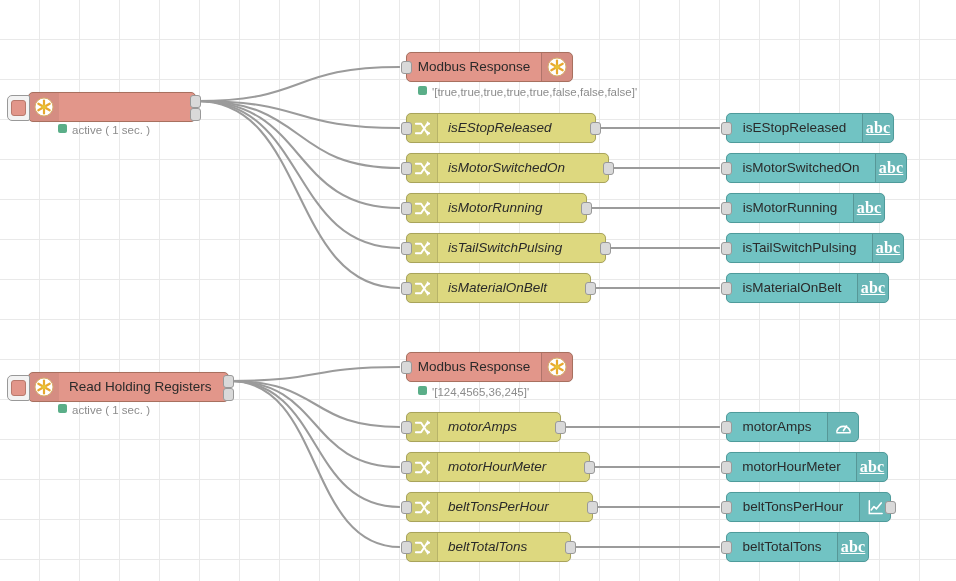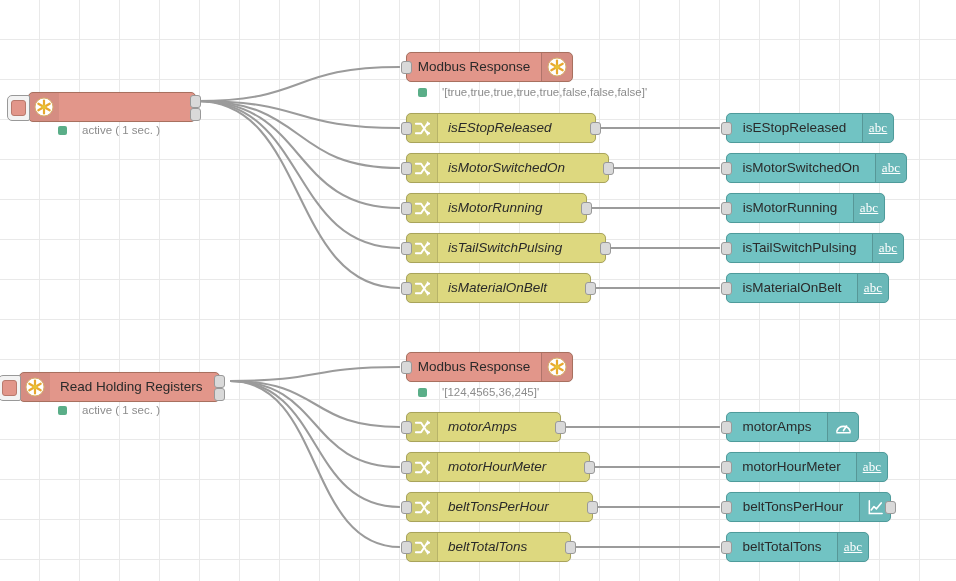--- a/index.html
+++ b/index.html
@@ -90,28 +90,28 @@
     display:block;width:13px;height:14px;
     background:#e2968a;border:1px solid #b8796c;border-radius:3px;
   }
 
   
   .status{
     position:absolute;
     font-size:11.5px;
     color:#8c8c8c;
     white-space:nowrap;
-    display:flex;align-items:center;gap:15px;
+    display:flex;align-items:flex-start;gap:5px;
   }
   .status .dot{
     width:9px;height:9px;border-radius:2px;background:#5aae88;display:inline-block;
   }
 
   .abc{
-    font-size:13px;font-weight:normal;color:#ffffff;
+    font-size:16px;font-weight:bold;color:#ffffff;
     text-decoration:underline;letter-spacing:.2px;
     font-family:"Liberation Serif","DejaVu Serif",serif;
   }
   svg.gl{display:block;}
 </style>
 </head>
 <body>
 
 <div id="canvas">
   <svg id="wires">
@@ -280,21 +280,21 @@
       </div>
       <div class="port in" style="top: 8px;"></div>
     </div>
     <div class="node ui" style="left: 726px; top: 273px; width: 163px;">
       <div class="label">isMaterialOnBelt</div>
       <div class="icobox right">
         <span class="abc">abc</span>
       </div>
       <div class="port in" style="top: 8px;"></div>
     </div>
-    <div class="node src" style="left: 19px; top: 372px; width: 201px;">
+    <div class="node src" style="left: 28px; top: 372px; width: 201px;">
       <div class="icobox">
         <svg class="gl" width="20" height="20" viewBox="0 0 20 20">
     <circle cx="10" cy="10" r="9" fill="#ffffff" stroke="#d8b06a" stroke-width="1"></circle>
     <g stroke="#e8a82e" stroke-width="2.2" stroke-linecap="round">
       <line x1="10" y1="3.6" x2="10" y2="16.4"></line>
       <line x1="4.3" y1="6.7" x2="15.7" y2="13.3"></line>
       <line x1="4.3" y1="13.3" x2="15.7" y2="6.7"></line>
     </g>
     <circle cx="10" cy="10" r="2.4" fill="#e8c133"></circle>
   </svg>

